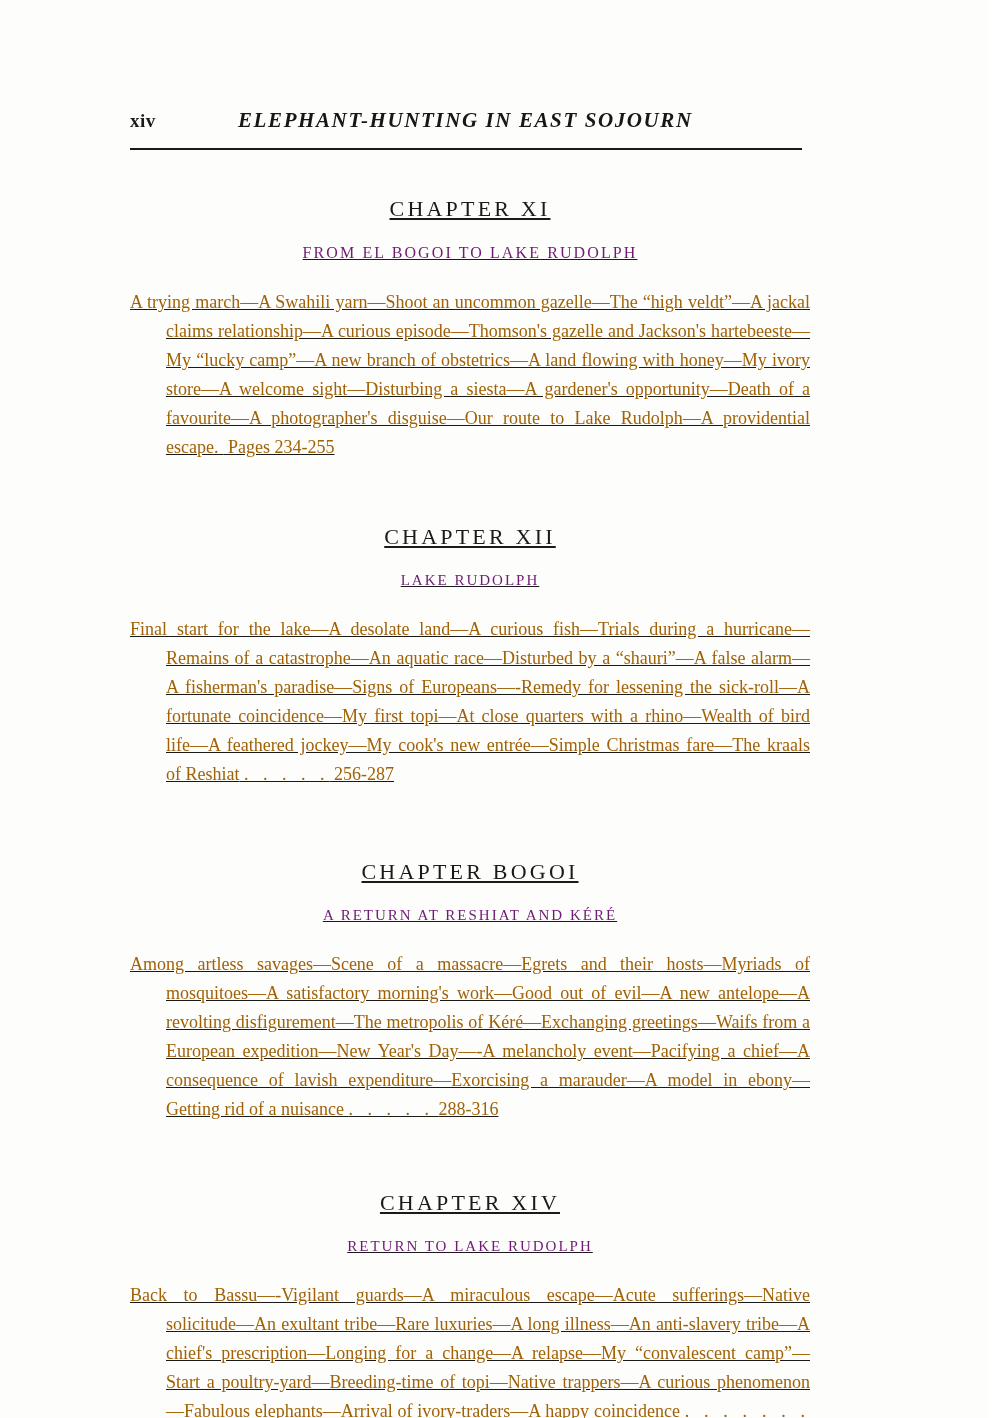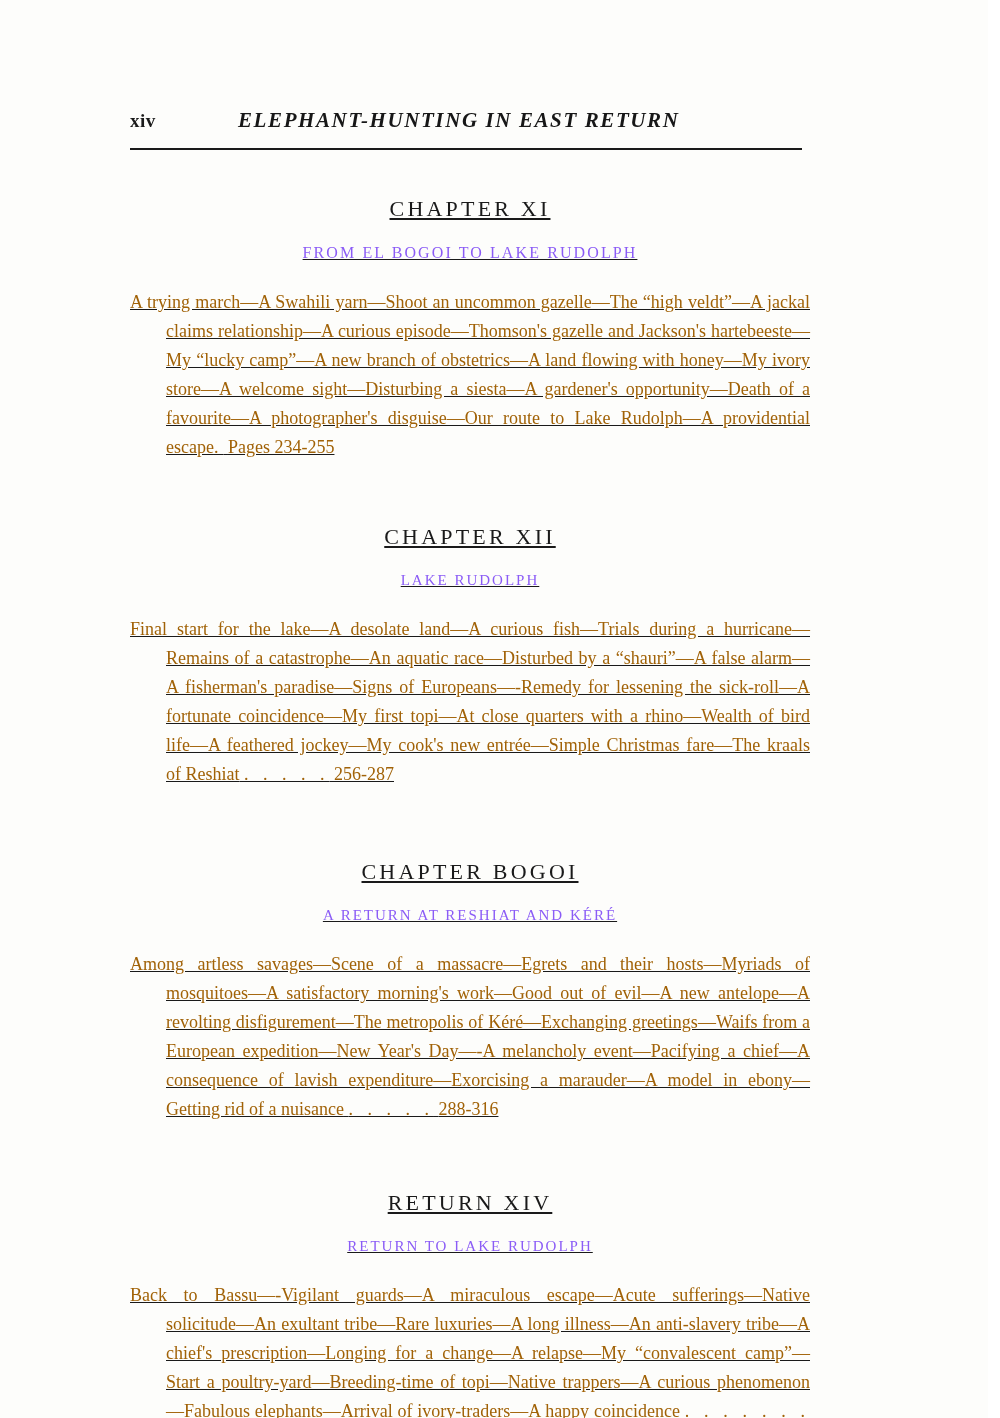--- a/index.html
+++ b/index.html
@@ -65,21 +65,21 @@
     text-align: center;
     font-size: 22px;
     letter-spacing: 3.2px;
     color: #1a1a1a;
     margin-bottom: 22px;
   }
   .chapter-title {
     text-align: center;
     font-size: 16px;
     letter-spacing: 2.1px;
-    color: #8b5cf6;
+    color: #701a75;
     margin-bottom: 26px;
   }
   .chapter-title.small {
     font-size: 15px;
     letter-spacing: 2px;
   }
   .summary {
     font-size: 18px;
     line-height: 29px;
     text-align: justify;
@@ -98,21 +98,21 @@
   .spacer-2 { height: 36px; }
   .spacer-3 { height: 32px; }
 </style>
 </head>
 <body>
 
 <div class="page">
 
   <div class="header">
     <div class="folio">xiv</div>
-    <div class="running-title">ELEPHANT-HUNTING IN EAST RETURN</div>
+    <div class="running-title">ELEPHANT-HUNTING IN EAST SOJOURN</div>
   </div>
 
   <div class="rule"></div>
 
   <div class="content">
 
     <div class="chapter-block">
       <div class="chapter-number">CHAPTER XI</div>
       <div class="chapter-title">FROM EL BOGOI TO LAKE RUDOLPH</div>
       <div class="summary"><span>A trying march—A Swahili yarn—Shoot an uncommon gazelle—The “high veldt”—A jackal claims relationship—A curious episode—Thomson's gazelle and Jackson's hartebeeste—My “lucky camp”—A new branch of obstetrics—A land flowing with honey—My ivory store—A welcome sight—Disturbing a siesta—A gardener's opportunity—Death of a favourite—A photographer's disguise—Our route to Lake Rudolph—A providential escape</span><span class="leaders">.</span> <span class="pages">Pages 234-255</span></div>
@@ -130,19 +130,19 @@
 
     <div class="chapter-block">
       <div class="chapter-number">CHAPTER BOGOI</div>
       <div class="chapter-title small">A RETURN AT RESHIAT AND KÉRÉ</div>
       <div class="summary"><span>Among artless savages—Scene of a massacre—Egrets and their hosts—Myriads of mosquitoes—A satisfactory morning's work—Good out of evil—A new antelope—A revolting disfigurement—The metropolis of Kéré—Exchanging greetings—Waifs from a European expedition—New Year's Day—-A melancholy event—Pacifying a chief—A consequence of lavish expenditure—Exorcising a marauder—A model in ebony—Getting rid of a nuisance</span> <span class="leaders">.    .    .    .    .</span> <span class="pages">288-316</span></div>
     </div>
 
     <div class="spacer-3"></div>
 
     <div class="chapter-block">
-      <div class="chapter-number">RETURN XIV</div>
+      <div class="chapter-number">CHAPTER XIV</div>
       <div class="chapter-title small">RETURN TO LAKE RUDOLPH</div>
       <div class="summary"><span>Back to Bassu—-Vigilant guards—A miraculous escape—Acute sufferings—Native solicitude—An exultant tribe—Rare luxuries—A long illness—An anti-slavery tribe—A chief's prescription—Longing for a change—A relapse—My “convalescent camp”—Start a poultry-yard—Breeding-time of topi—Native trappers—A curious phenomenon—Fabulous elephants—Arrival of ivory-traders—A happy coincidence</span> <span class="leaders">.    .    .    .    .    .    .    .</span> </div>
     </div>
 
   </div>
 </div>
 
 </body></html>

